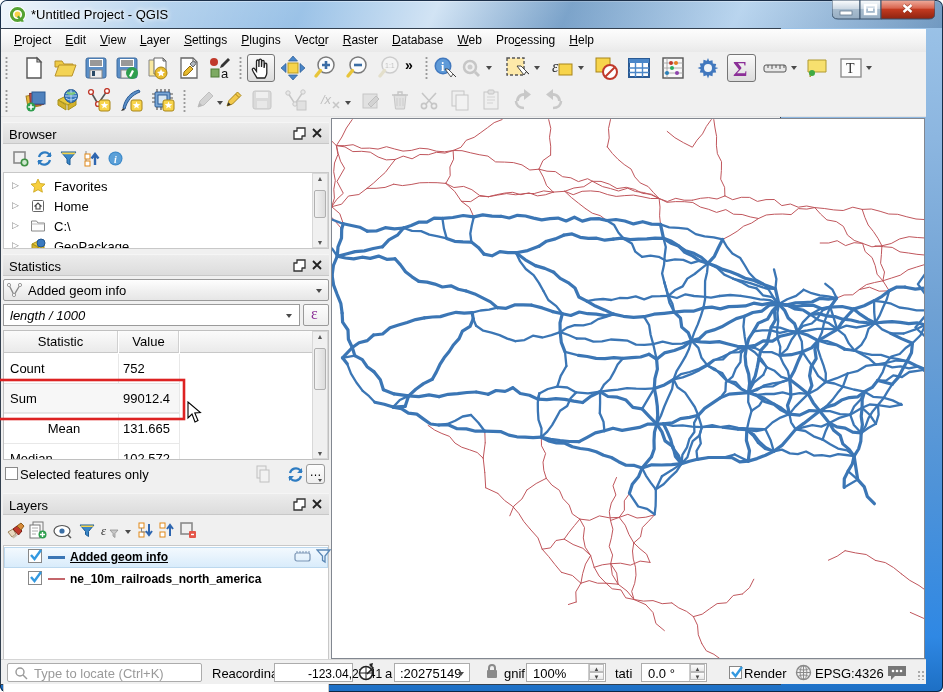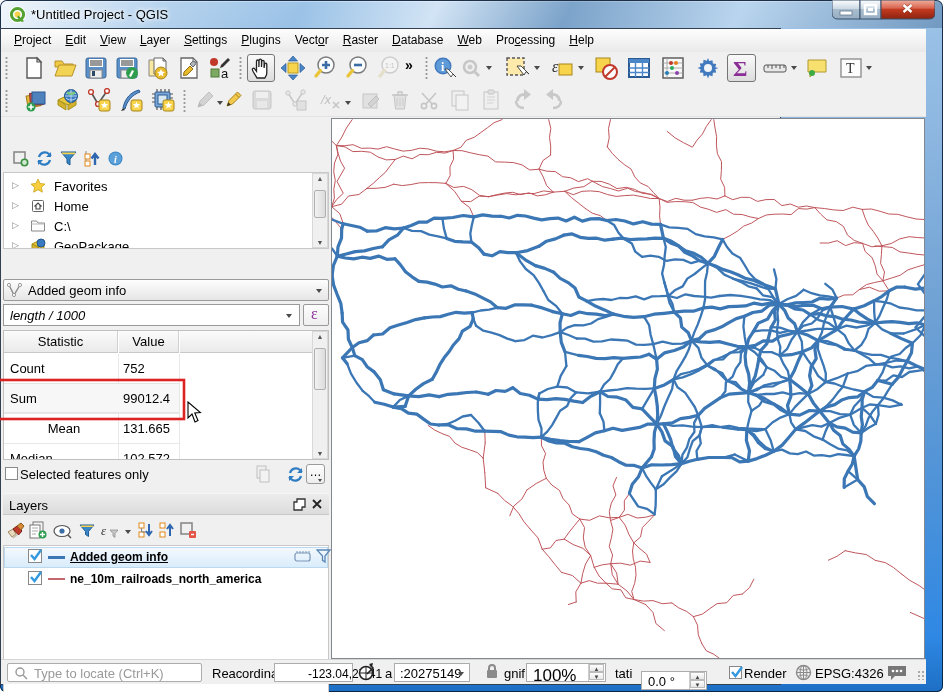--- a/index.html
+++ b/index.html
@@ -305,20 +305,28 @@
           <path d="M12 5C7 5 4 9 4 13h3c0-3 2-5 5-5v4l7-5.5L12 1z" fill="#999"></path>
           <path d="M4 13c0 4 3 7 8 7" fill="none" stroke="#999" stroke-width="2.6"></path>
         </svg>
    <svg class="tbi" style="left:540px;top:3px;" viewBox="0 0 24 24" opacity=".45">
           <path d="M12 5c5 0 8 4 8 8h-3c0-3-2-5-5-5v4L5 6.5 12 1z" fill="#999"></path>
           <path d="M20 13c0 4-3 7-8 7" fill="none" stroke="#999" stroke-width="2.6"></path>
         </svg>
   </div>
   <div id="dock">
 
+   <div class="ptitle" style="position:absolute;left:2px;top:4px;width:326px;">
+     <span>Browser</span>
+     <svg class="pbtns" width="38" height="16" viewBox="0 0 38 16">
+            <path d="M7 5h8v8H7z" fill="#fff" stroke="#333" stroke-width="1.3"></path>
+            <path d="M10 5V2h8v8h-3" fill="#fff" stroke="#333" stroke-width="1.3"></path>
+            <path d="M26 3l8 8M34 3l-8 8" stroke="#222" stroke-width="1.8"></path>
+          </svg>
+   </div>
    <div style="position:absolute;left:2px;top:27px;width:326px;height:27px;">
      <svg width="17" height="17" style="position:absolute;left:9px;top:5px;" viewBox="0 0 17 17">
             <rect x="2" y="2" width="11" height="11" fill="none" stroke="#8a8a8a" stroke-width="1.6"></rect>
             <circle cx="12.5" cy="12.5" r="3.2" fill="#cfe8cf" stroke="#3d9142" stroke-width="1.6"></circle>
           </svg>
      <svg width="17" height="17" style="position:absolute;left:33px;top:5px;" viewBox="0 0 17 17">
             <path d="M3 7a6 6 0 0 1 10-3l2 2M14 10a6 6 0 0 1-10 3l-2-2" fill="none" stroke="#2e7cc2" stroke-width="2.2"></path>
             <path d="M15 2v5h-5zM2 15v-5h5z" fill="#2e7cc2"></path>
           </svg>
      <svg width="17" height="17" style="position:absolute;left:57px;top:5px;" viewBox="0 0 17 17">
@@ -370,20 +378,28 @@
             </svg>
             <span class="ttxt">GeoPackage</span>
           </div>
    </div>
    <div class="vscroll" style="position:absolute;left:311px;top:55px;width:16px;height:75px;">
           <div class="sarr" style="top:1px;">▲</div>
           <div class="sthumb" style="top:16px;height:28px;"></div>
           <div class="sarr" style="bottom:1px;">▼</div>
         </div>
 
+   <div class="ptitle" style="position:absolute;left:2px;top:136px;width:326px;">
+     <span>Statistics</span>
+     <svg class="pbtns" width="38" height="16" viewBox="0 0 38 16">
+            <path d="M7 5h8v8H7z" fill="#fff" stroke="#333" stroke-width="1.3"></path>
+            <path d="M10 5V2h8v8h-3" fill="#fff" stroke="#333" stroke-width="1.3"></path>
+            <path d="M26 3l8 8M34 3l-8 8" stroke="#222" stroke-width="1.8"></path>
+          </svg>
+   </div>
    <div style="position:absolute;left:2px;top:161px;width:326px;height:22px;background:linear-gradient(180deg,#fefefe,#f0f0f0 55%,#e6e6e6);border:1px solid #9a9a9a;border-radius:2px;">
      <svg width="16" height="16" style="position:absolute;left:3px;top:2px;" viewBox="0 0 16 16">
             <path d="M2 3l5 10L13 3" fill="none" stroke="#8a8a8a" stroke-width="1.4"></path>
             <circle cx="2" cy="3" r="1.6" fill="#fff" stroke="#999"></circle>
             <circle cx="7" cy="13" r="1.6" fill="#fff" stroke="#999"></circle>
             <circle cx="13" cy="3" r="1.6" fill="#fff" stroke="#999"></circle>
           </svg>
      <span style="position:absolute;left:24px;top:3px;font-size:13px;">Added geom info</span>
      <div class="drop" style="right:6px;left:auto;top:9px;"></div>
    </div>
@@ -996,28 +1012,28 @@
    <div class="fld" style="left:393px;width:76px;">
           <span style="position:absolute;left:5px;top:2px;font-size:13px;">:20275149</span>
           <div class="drop" style="right:5px;left:auto;top:8px;"></div>
         </div>
    <svg width="16" height="17" style="position:absolute;left:483px;top:3px;" viewBox="0 0 16 17">
           <rect x="3" y="7" width="10" height="8" rx="1" fill="#8a8a8a"></rect>
           <path d="M5 7V5a3 3 0 0 1 6 0v2" fill="none" stroke="#8a8a8a" stroke-width="2"></path>
         </svg>
    <span style="position:absolute;left:503px;top:6px;font-size:13px;">gnif</span>
    <div class="fld" style="left:525px;width:80px;">
-          <span style="position:absolute;left:6px;top:2px;font-size:17px;">100%</span>
+          <span style="position:absolute;left:6px;top:2px;font-size:13px;">100%</span>
      <div class="spin">
             <div class="su">▲</div>
             <div class="sd">▼</div>
           </div>
         </div>
    <span style="position:absolute;left:614px;top:6px;font-size:13px;">tati</span>
-   <div class="fld" style="left:640px;width:66px;margin-top:8px;">
+   <div class="fld" style="left:640px;width:66px;">
           <span style="position:absolute;left:6px;top:2px;font-size:13px;">0.0 °</span>
      <div class="spin">
             <div class="su">▲</div>
             <div class="sd">▼</div>
           </div>
         </div>
    <div style="position:absolute;left:728px;top:6px;width:13px;height:13px;background:#fff;border:1px solid #888;"></div>
    <svg width="14" height="14" style="position:absolute;left:729px;top:5px;" viewBox="0 0 14 14">
           <path d="M2 7l3.5 4L12 2" fill="none" stroke="#3399e0" stroke-width="2.4"></path>
         </svg>

